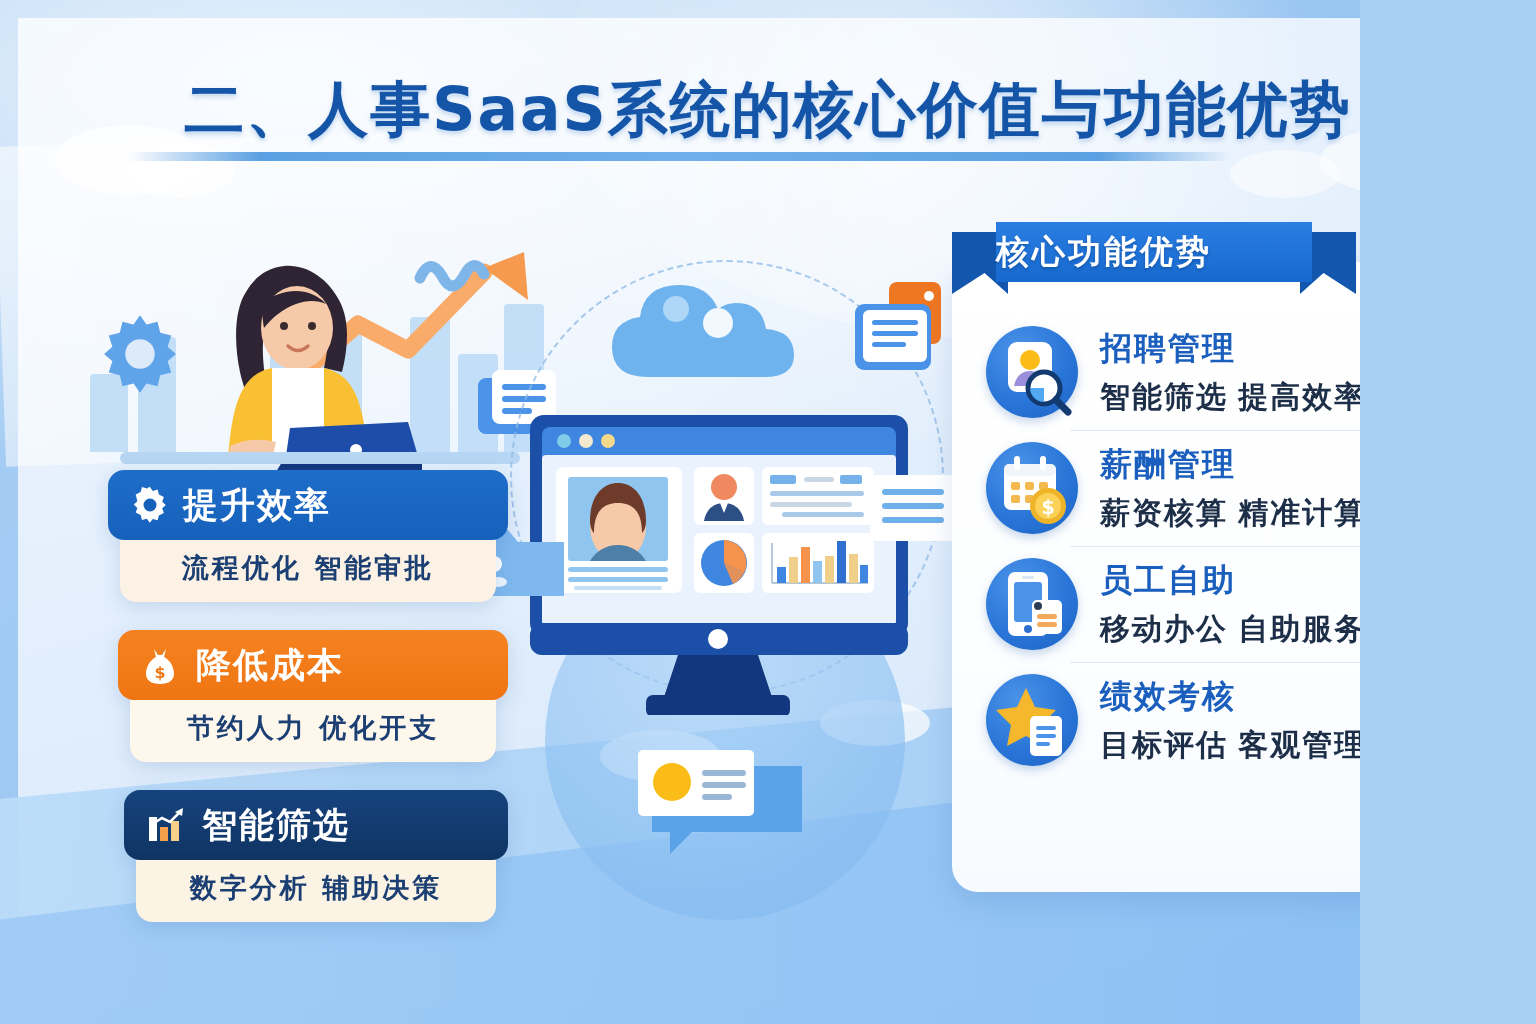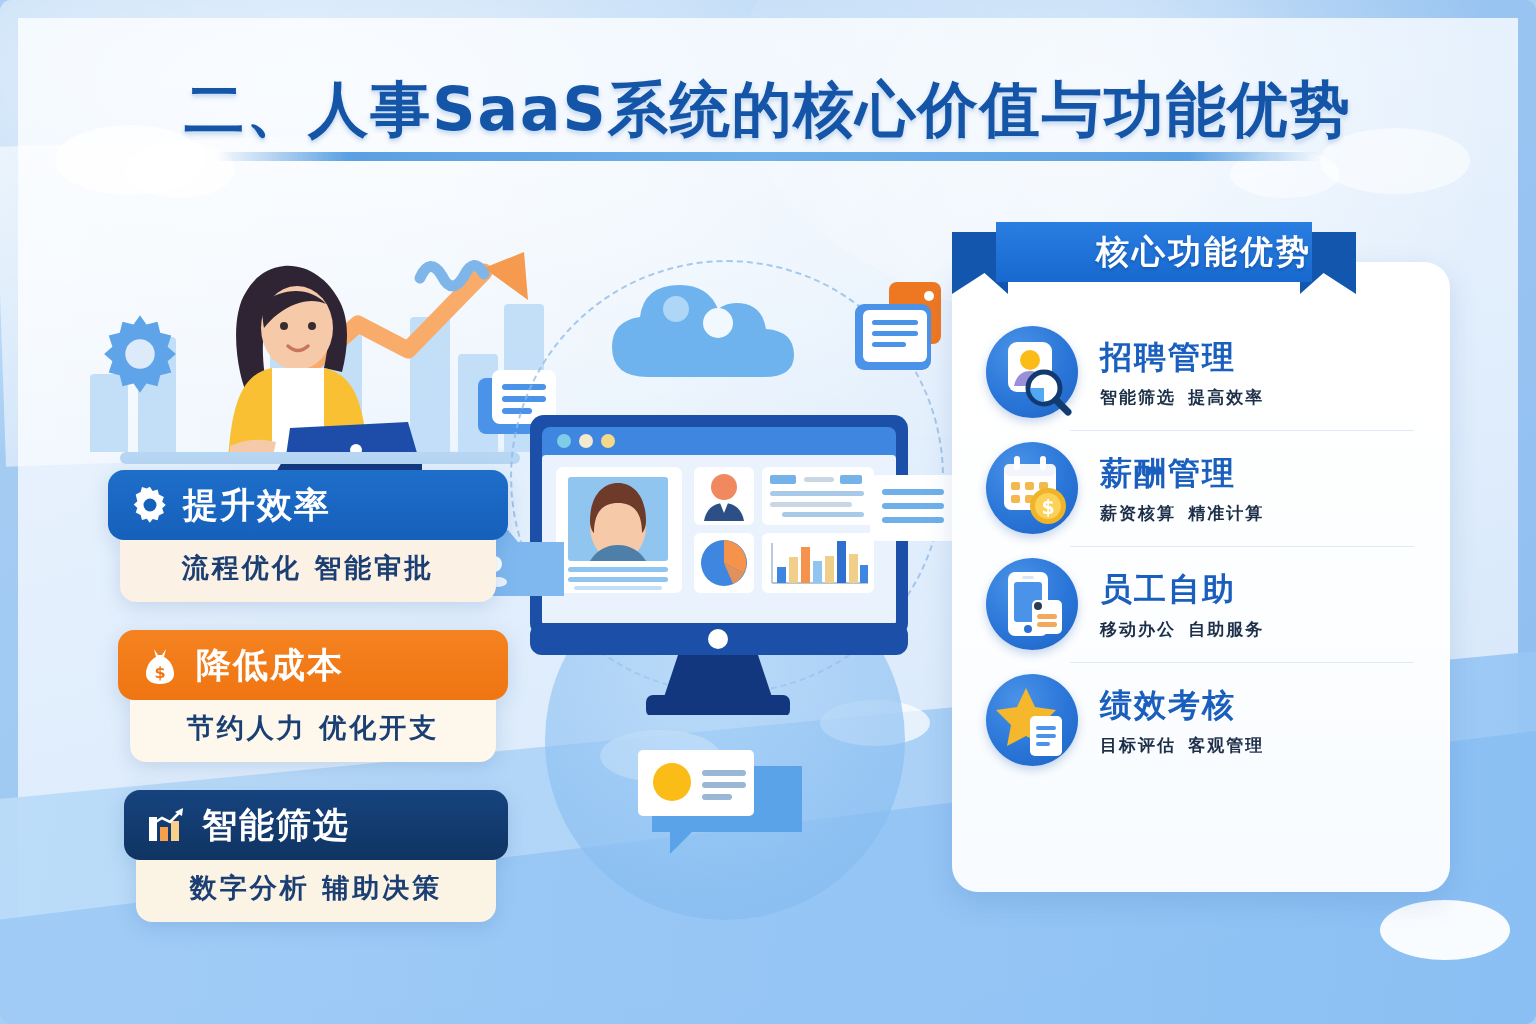--- a/index.html
+++ b/index.html
@@ -1,22 +1,22 @@
 <!DOCTYPE html>
 <html><head>
 <meta charset="utf-8">
 <style>
   html,body{margin:0;padding:0;}
   body{
     width:1536px;height:1024px;overflow:hidden;
     font-family:"Liberation Sans","DejaVu Sans",sans-serif;
     background:#a9cff4;
   }
-  .stage{position:relative;width:1536px;height:1024px;overflow:hidden;
-    background:linear-gradient(135deg,#a9cff4 0%,#9ec8f2 40%,#8dbdf0 100%);border-radius:11px;}
+  .stage{position:relative;width:1360px;height:1024px;overflow:hidden;
+    background:linear-gradient(135deg,#a9cff4 0%,#9ec8f2 40%,#8dbdf0 100%);}
 
   
   .inner-panel{position:absolute;left:18px;top:18px;width:1500px;height:988px;
     background:linear-gradient(165deg,#eaf4fe 0%,#e6f1fd 35%,#dbeafb 70%,#cfe4fa 100%);
     clip-path:polygon(0 0,100% 0,100% 86%,62% 100%,0 100%);}
 
   .wave{position:absolute;pointer-events:none;}
   .wave-a{left:0;top:0;width:1536px;height:1024px;
     background:radial-gradient(120% 70% at 20% 8%,rgba(255,255,255,.75) 0%,rgba(255,255,255,0) 55%);}
   .wave-b{left:-60px;bottom:-120px;width:1700px;height:420px;
@@ -82,38 +82,38 @@
   .c-navy .card-body{background:#fbf3e4;}
   .card-icon{width:40px;height:40px;flex:0 0 40px;display:flex;align-items:center;justify-content:center;}
 
   
   .panel-right{position:absolute;left:952px;top:262px;width:498px;height:630px;
     background:linear-gradient(180deg,#ffffff 0%,#fdfeff 55%,#f7fbff 100%);
     border-radius:26px;box-shadow:0 10px 28px rgba(40,90,160,.15);}
   .ribbon{position:absolute;left:952px;top:218px;width:404px;height:68px;}
   .ribbon-main{position:absolute;left:44px;top:4px;width:316px;height:60px;
     background:linear-gradient(180deg,#2a7de1 0%,#1769cf 100%);
-    display:flex;align-items:center;justify-content:flex-end;}
+    display:flex;align-items:center;justify-content:flex-start;}
   .ribbon-main .rb-text{font-family:"DejaVu Sans","Liberation Sans",sans-serif;
     font-size:33px;font-weight:700;color:#fff;letter-spacing:3px;white-space:nowrap;
     text-shadow:0 2px 3px rgba(0,40,90,.3);}
   .ribbon-tail{position:absolute;top:14px;width:56px;height:62px;background:#1356ad;}
   .ribbon-tail.left{left:0;clip-path:polygon(0 0,100% 0,100% 100%,58% 66%,0 100%);}
   .ribbon-tail.right{right:0;clip-path:polygon(0 0,100% 0,100% 100%,42% 66%,0 100%);}
 
   .feature{position:relative;display:flex;align-items:center;gap:22px;padding:14px 26px 14px 34px;height:116px;box-sizing:border-box;}
   .feature + .feature .sep{position:absolute;left:118px;right:36px;top:0;height:1px;background:#dfeaf6;}
   .f-icon{flex:0 0 92px;width:92px;height:92px;border-radius:50%;
     background:radial-gradient(circle at 35% 28%,#4a93e8 0%,#2a76d8 55%,#1c62c4 100%);
     box-shadow:0 4px 10px rgba(30,90,170,.25);position:relative;}
   .f-text{display:flex;flex-direction:column;gap:6px;min-width:0;}
   .f-title{font-family:"DejaVu Sans","Liberation Sans",sans-serif;
     font-size:32px;font-weight:700;color:#1b5fbe;letter-spacing:2px;white-space:nowrap;}
-  .f-sub{font-family:Liberation Mono, monospace;
-    font-size:17px;font-weight:700;color:#1d2f48;letter-spacing:2px;white-space:nowrap;}
+  .f-sub{font-family:Liberation Sans, sans-serif;
+    font-size:30px;font-weight:700;color:#1d2f48;letter-spacing:2px;white-space:nowrap;}
 </style>
 </head>
 <body>
 
 <div class="stage">
 
   <div class="inner-panel"></div>
   <div class="wave wave-a"></div>
   <div class="wave wave-e"></div>
   <div class="wave wave-d"></div>

